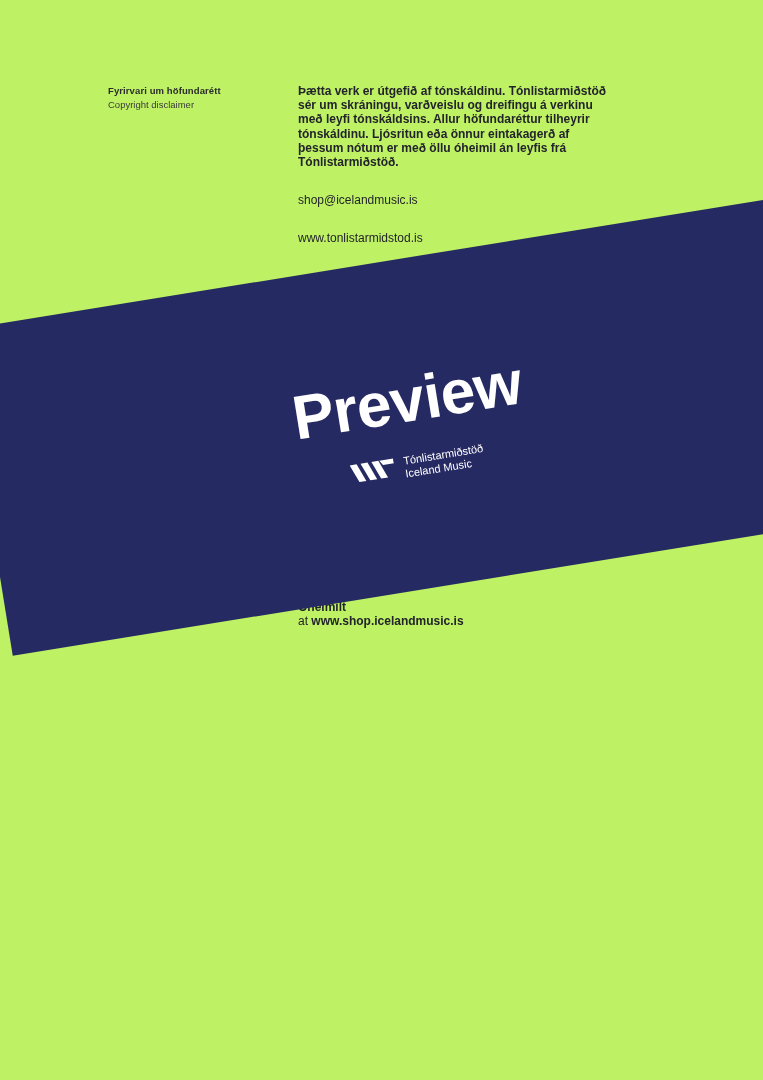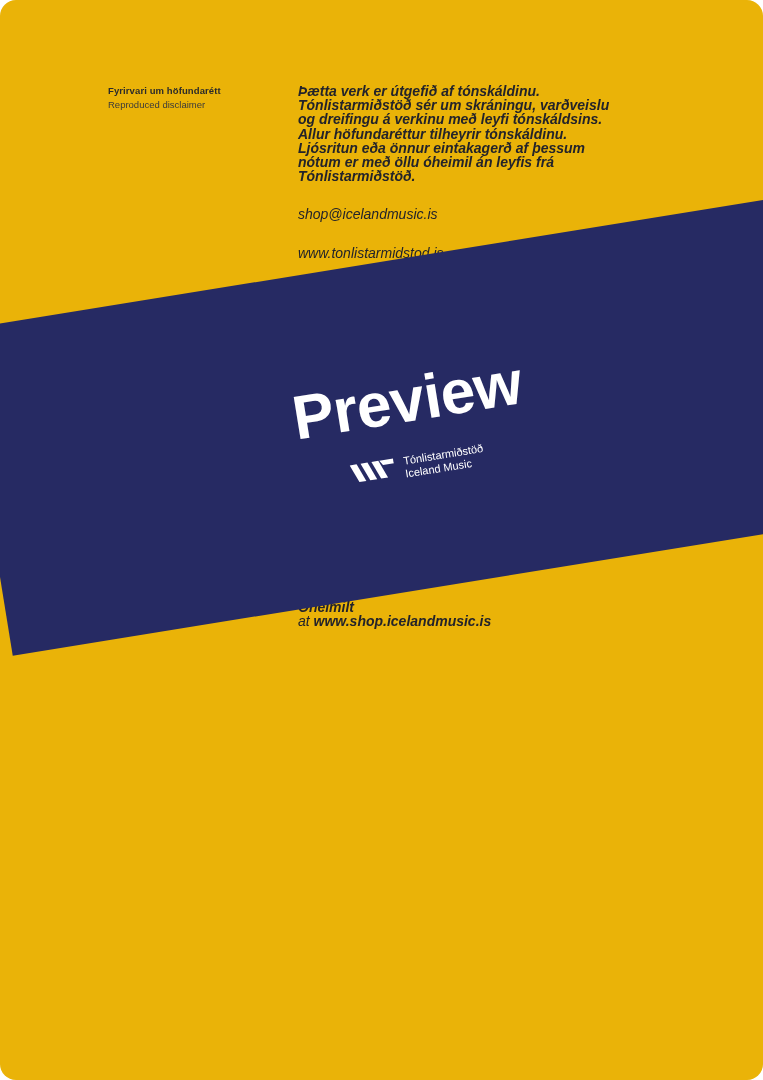--- a/index.html
+++ b/index.html
@@ -11,22 +11,21 @@
     width: 763px;
     height: 1080px;
     position: relative;
     font-family: "Liberation Sans", sans-serif;
     overflow: hidden;
   }
 
   .page {
     position: absolute;
     inset: 0;
-    background: #eab308;
-    border-radius: 16px;
+    background: #bef264;
   }
 
   
   .section {
     position: absolute;
     display: flex;
   }
   .label-col {
     width: 190px;
     flex: 0 0 190px;
@@ -38,24 +37,23 @@
     font-weight: bold;
     letter-spacing: .1px;
   }
   .label-en {
     font-weight: normal;
     color: #3a3a3a;
   }
   .body-col {
     width: 318px;
     flex: 0 0 318px;
-    font-size: 14px;
+    font-size: 12px;
     line-height: 14.2px;
     color: #23232a;
-    font-style: italic;
   }
   .para {
     margin: 0 0 14px 0;
   }
   .para:last-child { margin-bottom: 15px; }
   .para.bold { font-weight: bold; }
   .para.tight { margin-bottom: 0; }
   .contact-line { display: block; margin-top: 24px; }
 
   
@@ -113,21 +111,21 @@
   .logo-text .line2 { display: block; font-weight: normal; }
 </style>
 </head>
 <body>
 
 <div class="page">
 
   <div class="section" id="sec-copyright">
     <div class="label-col">
       <div class="label-is">Fyrirvari um höfundarétt</div>
-      <div class="label-en">Reproduced disclaimer</div>
+      <div class="label-en">Copyright disclaimer</div>
     </div>
     <div class="body-col">
       <p class="para bold">Þætta verk er útgefið af tónskáldinu. Tónlistarmiðstöð sér um skráningu, varðveislu og dreifingu á verkinu með leyfi tónskáldsins. Allur höfundaréttur tilheyrir tónskáldinu. Ljósritun eða önnur eintakagerð af þessum nótum er með öllu óheimil án leyfis frá Tónlistarmiðstöð.</p>
       <p class="para tight">
         <span class="contact-line">shop@icelandmusic.is</span>
         <span class="contact-line">www.tonlistarmidstod.is</span>
       </p>
     </div>
   </div>
 

